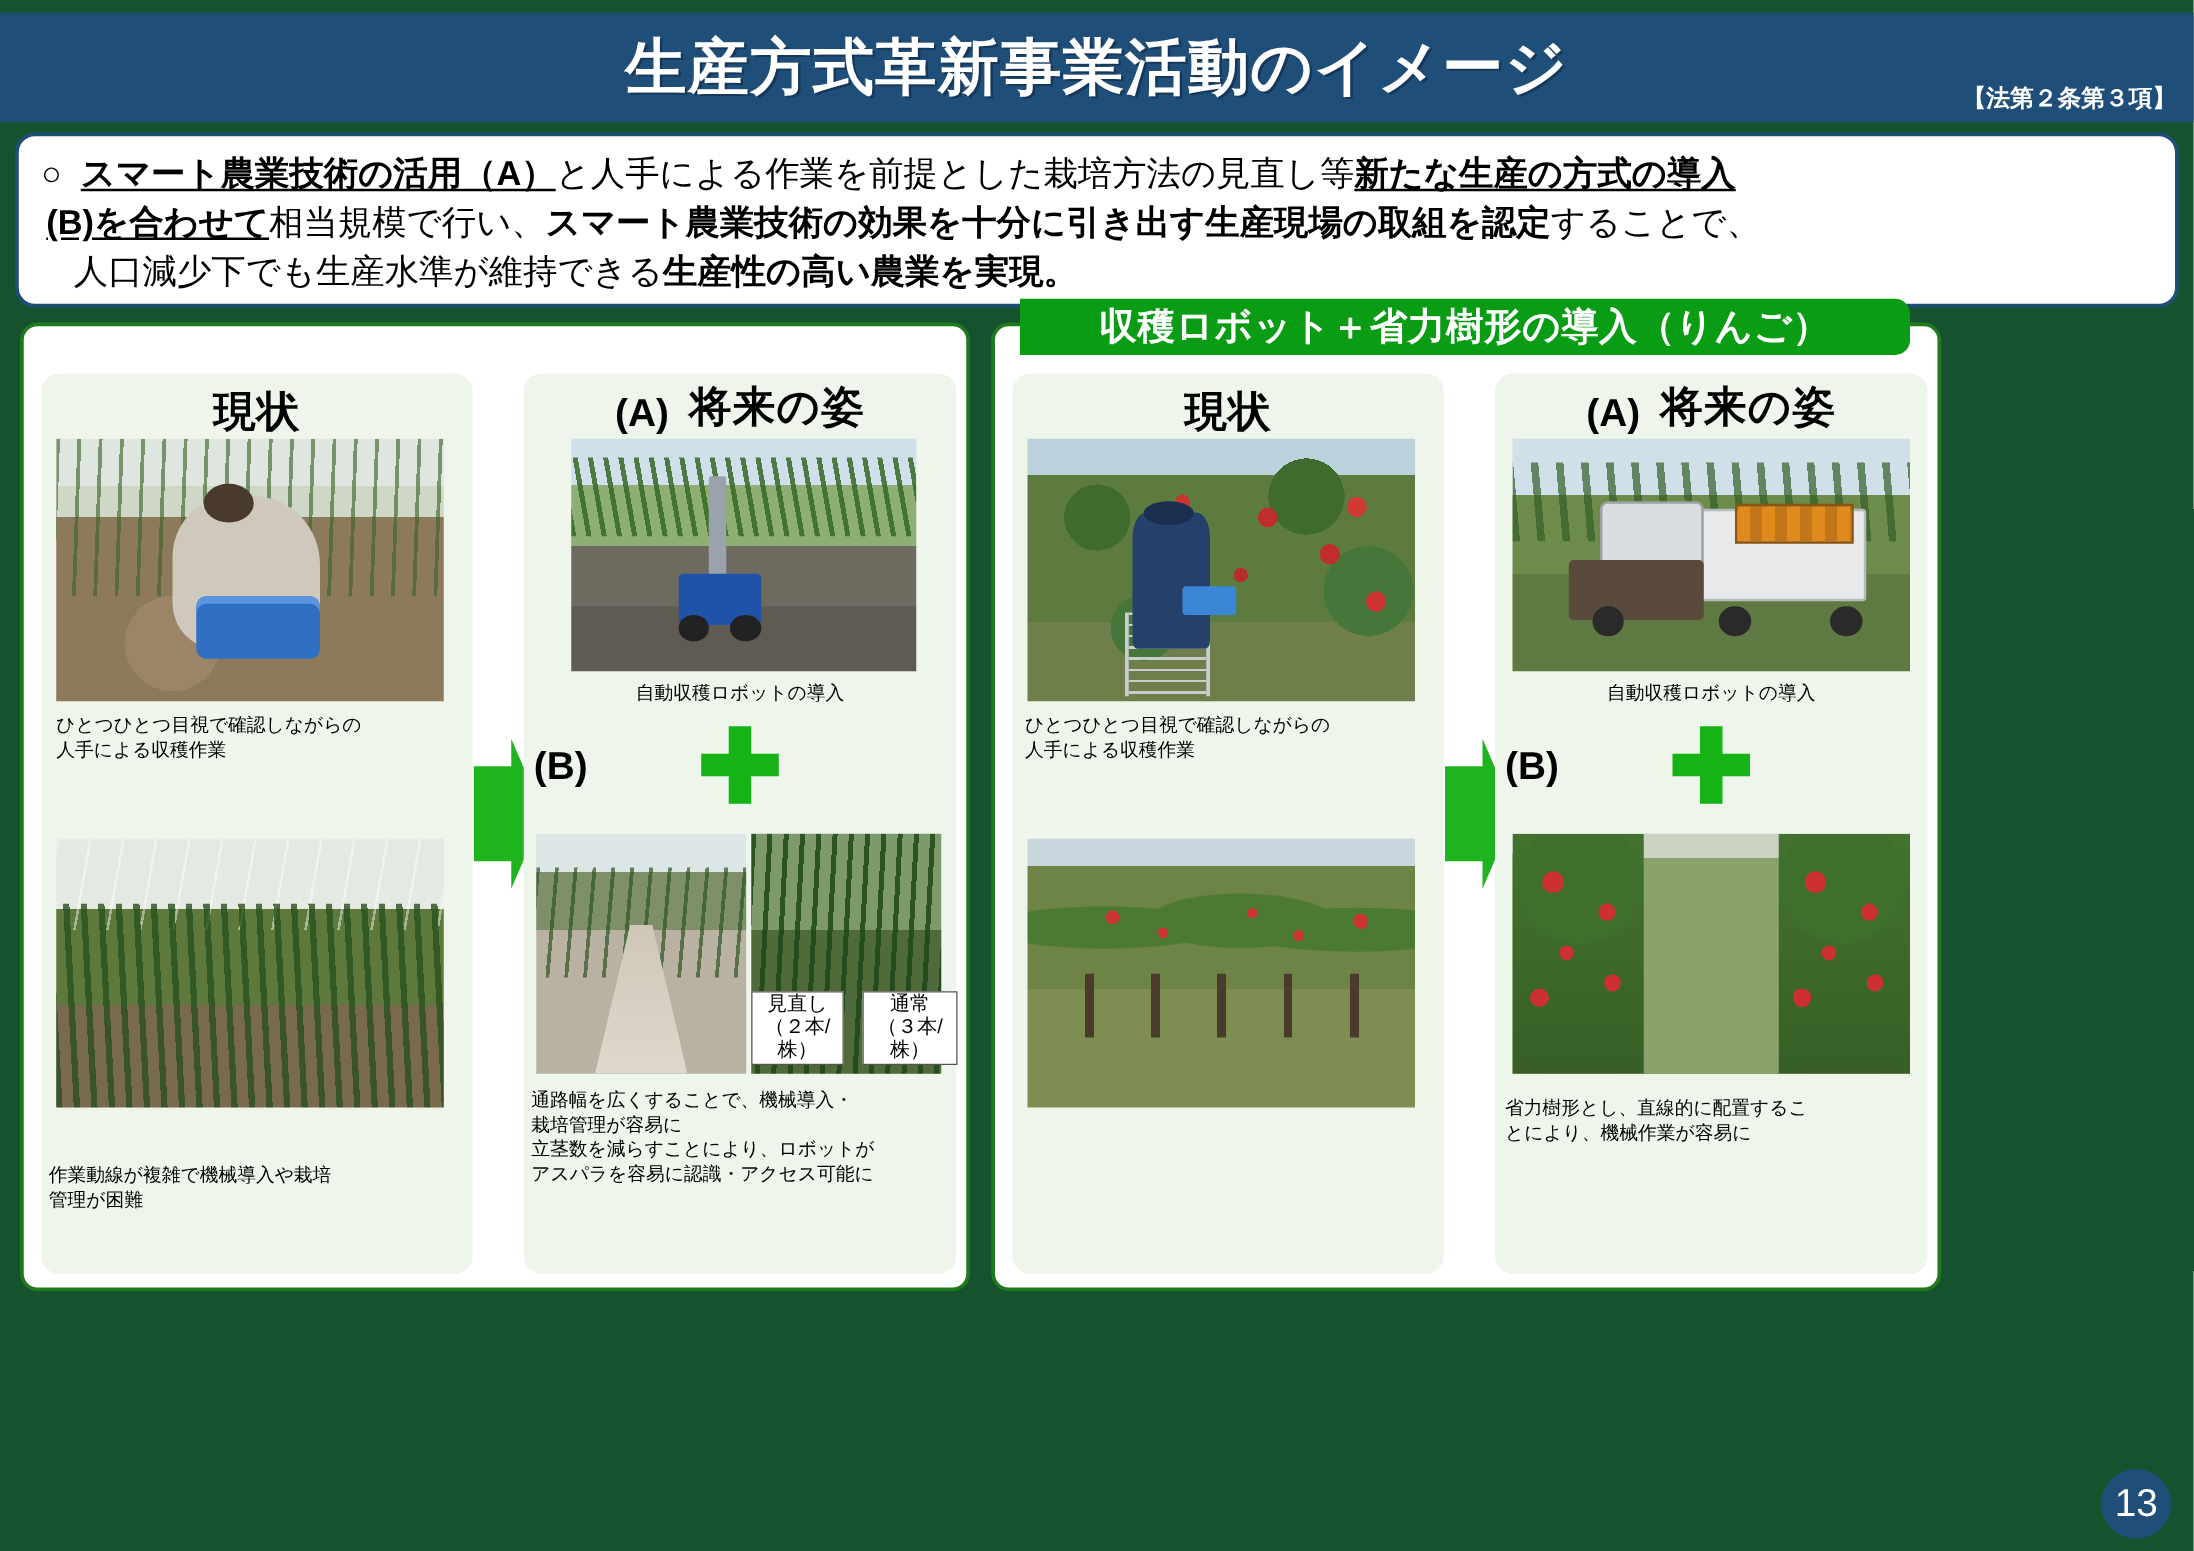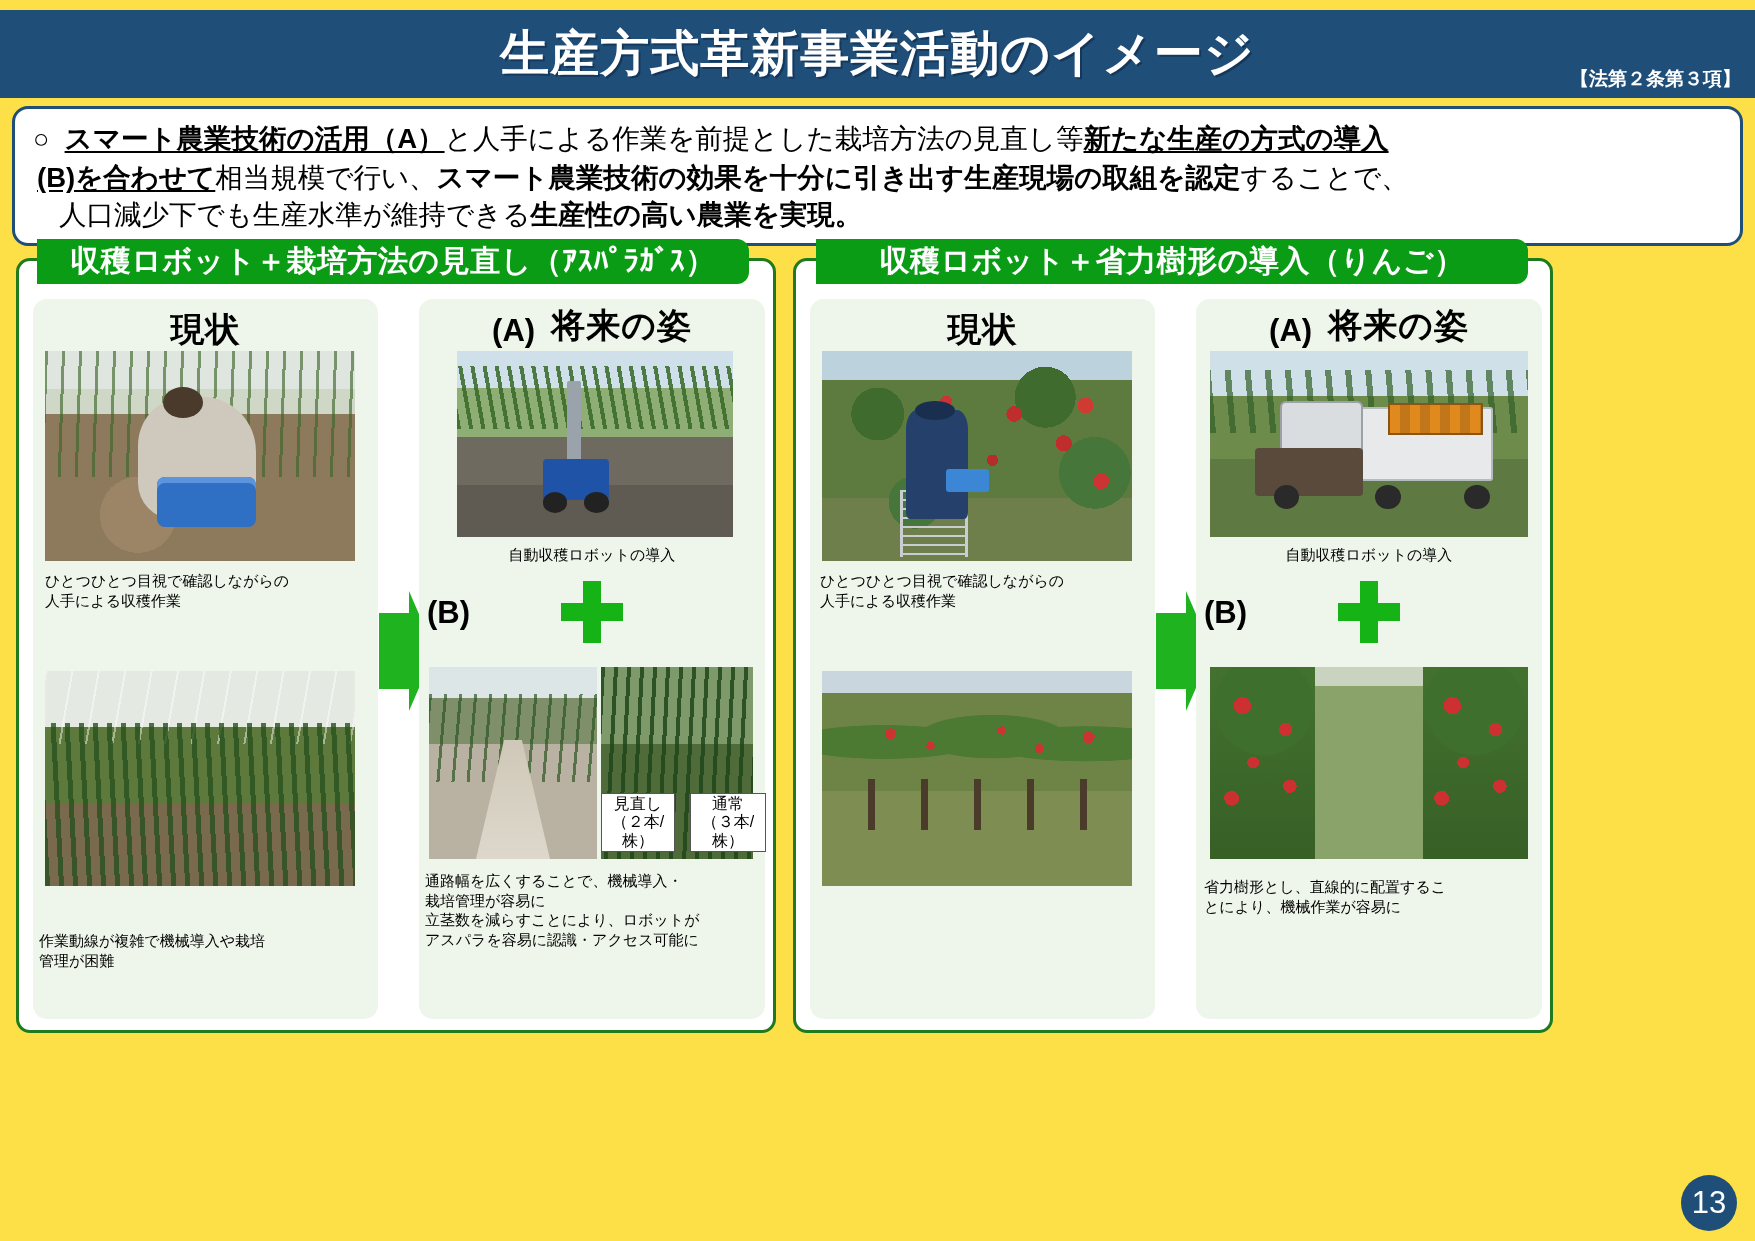--- a/index.html
+++ b/index.html
@@ -2,21 +2,21 @@
 <html><head>
 <meta charset="utf-8">
 <style>
   * { box-sizing: border-box; margin: 0; padding: 0; }
   html, body {
     width: 1755px; height: 1241px;
     background: #ffffff;
     font-family: "Liberation Sans", "DejaVu Sans", sans-serif;
     overflow: hidden;
   }
-  .slide { position: relative; width: 1755px; height: 1241px; background: #fde047; }
+  .slide { position: relative; width: 1755px; height: 1241px; background: #14532d; }
 
   
   .titlebar {
     position: absolute; left: 0; top: 10px; width: 1755px; height: 88px;
     background: #1f4e79;
     display: flex; align-items: center; justify-content: center;
   }
   .title-text {
     color: #ffffff; font-size: 49px; font-weight: bold; letter-spacing: 1px;
     text-shadow: 2px 2px 0 #15375a;
@@ -27,21 +27,21 @@
   }
 
   
   .lead-box {
     position: absolute; left: 12px; top: 106px; width: 1731px; height: 140px;
     border: 3px solid #1f4e79; border-radius: 16px; background: #ffffff;
     padding: 10px 16px 6px 18px;
   }
   .lead-line { font-size: 27.5px; color: #000; line-height: 1.42; white-space: nowrap; }
   .lead-line.l2 { padding-left: 4px; }
-  .lead-line.l3 { padding-left: 26px; font-family: Liberation Mono, monospace; }
+  .lead-line.l3 { padding-left: 26px; }
   .b { font-weight: bold; }
   .u { text-decoration: underline; text-underline-offset: 3px; }
   .circ { font-size: 27px; }
 
   
   .panel {
     position: absolute; top: 258px; width: 760px; height: 775px;
     border: 3px solid #1f7a1f; border-radius: 14px; background: #ffffff;
   }
   .panel.left  { left: 16px; }
@@ -339,23 +339,20 @@
     </div>
     <div class="lead-line l2">
       <span class="b u">(B)を合わせて</span><span>相当規模で行い、</span><span class="b">スマート農業技術の効果を十分に引き出す生産現場の取組を認定</span><span>することで、</span>
     </div>
     <div class="lead-line l3">
       <span>人口減少下でも生産水準が維持できる</span><span class="b">生産性の高い農業を実現。</span>
     </div>
   </div>
 
   <div class="panel left">
-    <div class="panel-banner">
-      <span>収穫ロボット＋栽培方法の見直し（ｱｽﾊﾟﾗｶﾞｽ）</span>
-    </div>
 
     <div class="col now">
       <div class="col-head">現状</div>
 
       <div class="photo ph-asp-now" style="left:12px; top:52px; width:310px; height:210px;">
         <div class="stalks"></div>
           <div class="person"></div>
           <div class="head"></div>
           <div class="tub"></div>
       </div>

